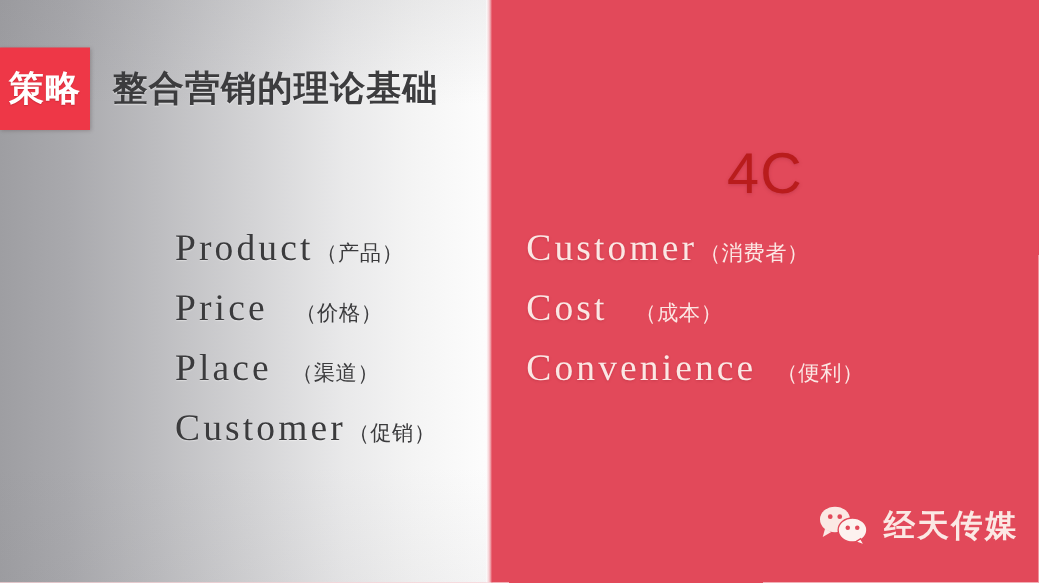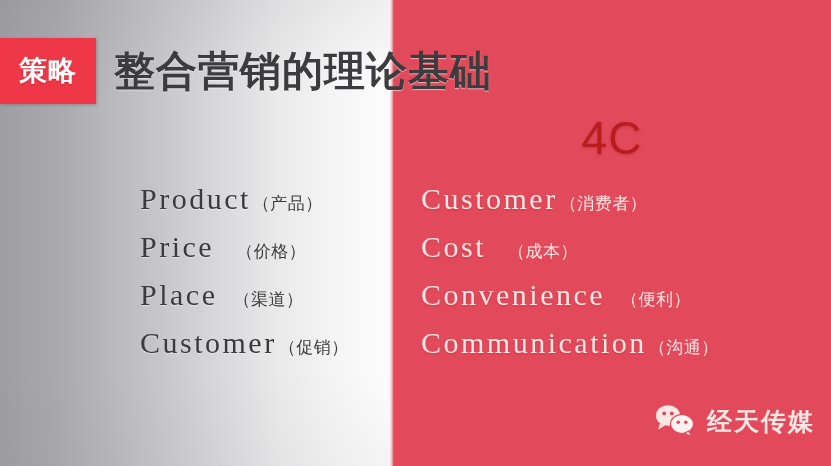--- a/index.html
+++ b/index.html
@@ -70,40 +70,40 @@
   .header {
     position: absolute;
     left: 0;
     top: 38px;
     height: 66px;
     display: flex;
     align-items: center;
     z-index: 5;
   }
   .badge {
-    width: 96px;
+    width: 72px;
     height: 66px;
     background: #ee3747;
     display: flex;
     align-items: center;
     justify-content: center;
     box-shadow: 1px 1px 3px rgba(60,40,40,0.28);
   }
   .badge-text {
     color: #ffffff;
     font-size: 28px;
     font-weight: bold;
     letter-spacing: 1px;
     line-height: 1;
     text-shadow: 0 1px 1px rgba(140,20,30,0.35);
   }
   .header-title {
     margin-left: 18px;
     color: #3c3c3e;
-    font-size: 41px;
+    font-size: 28px;
     font-weight: bold;
     letter-spacing: 1px;
     white-space: nowrap;
     text-shadow: 0 1px 1px rgba(255,255,255,0.55);
   }
 
   
   .col-heading {
     position: absolute;
     top: 115px;
@@ -255,25 +255,20 @@
     <li class="term-item">
       <span class="term-en">Cost</span>
       <span class="gap-1"></span>
       <span class="term-cn">（成本）</span>
     </li>
     <li class="term-item">
       <span class="term-en">Convenience</span>
       <span class="gap-2"></span>
       <span class="term-cn">（便利）</span>
     </li>
-    <li class="term-item">
-      <span class="term-en">Communication</span>
-      <span class="gap-3"></span>
-      <span class="term-cn">（沟通）</span>
-    </li>
   </ul>
 
   <div class="watermark">
     <span class="wechat-icon">
       <svg width="42" height="34" viewBox="0 0 42 34" xmlns="http://www.w3.org/2000/svg">
 
         <g fill="#fbe8e4">
           <ellipse cx="13" cy="11.5" rx="12" ry="10.2"></ellipse>
           <polygon points="5,19 3.2,25.5 10,21.5"></polygon>
         </g>

